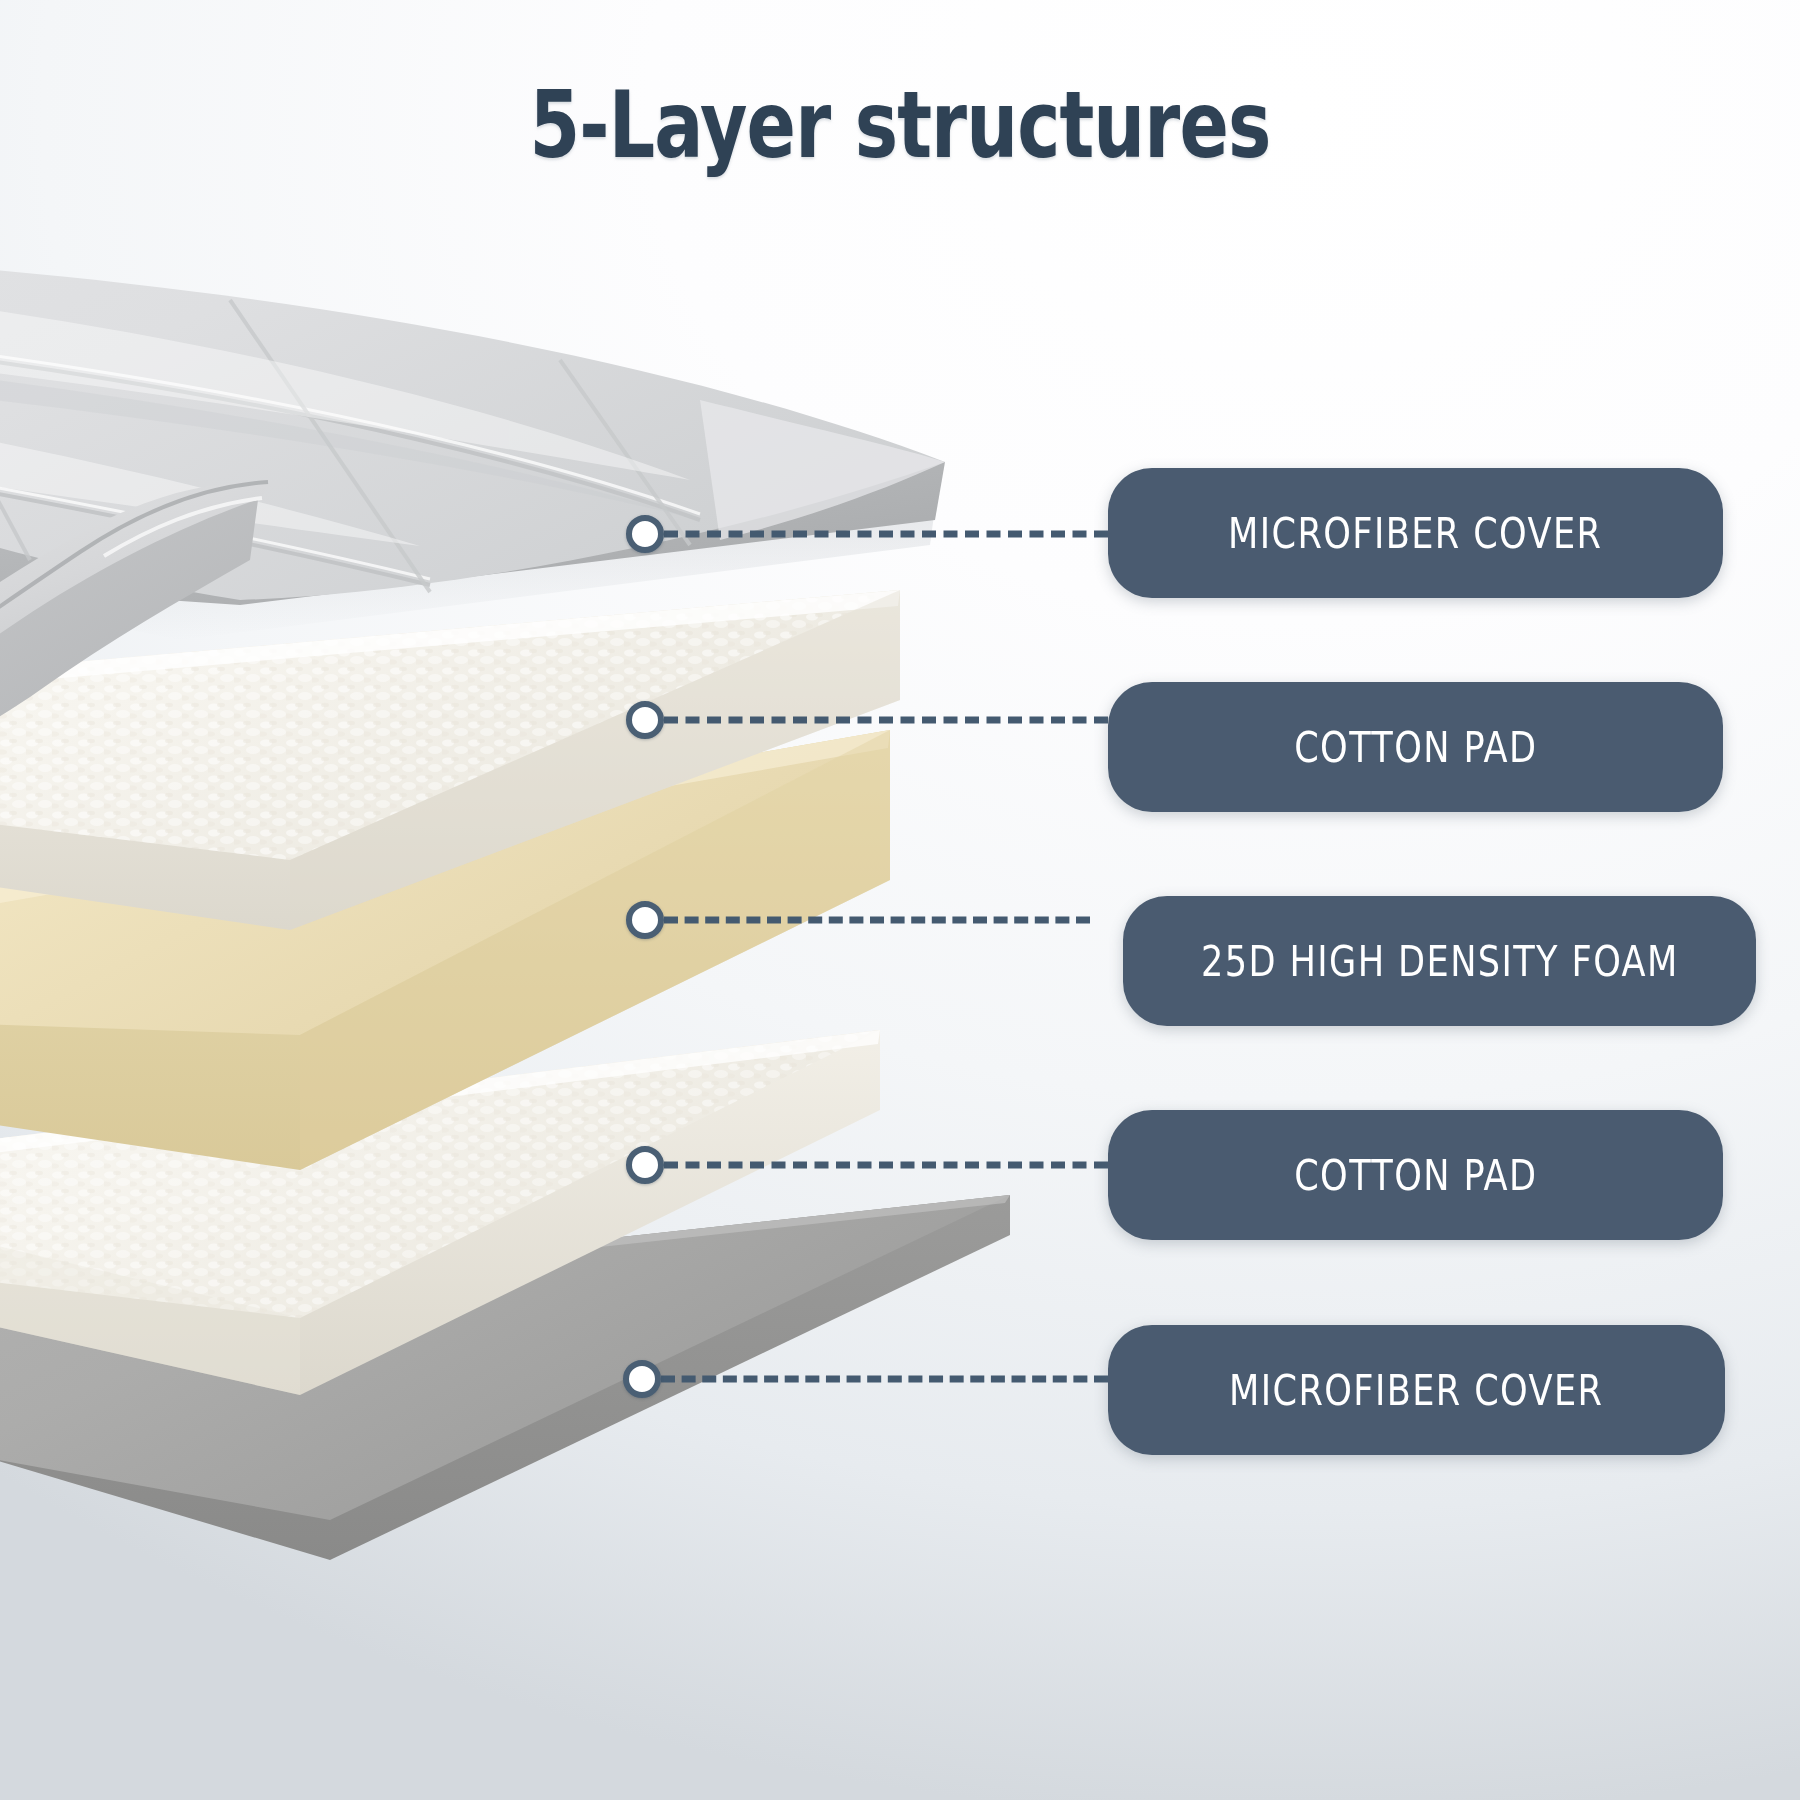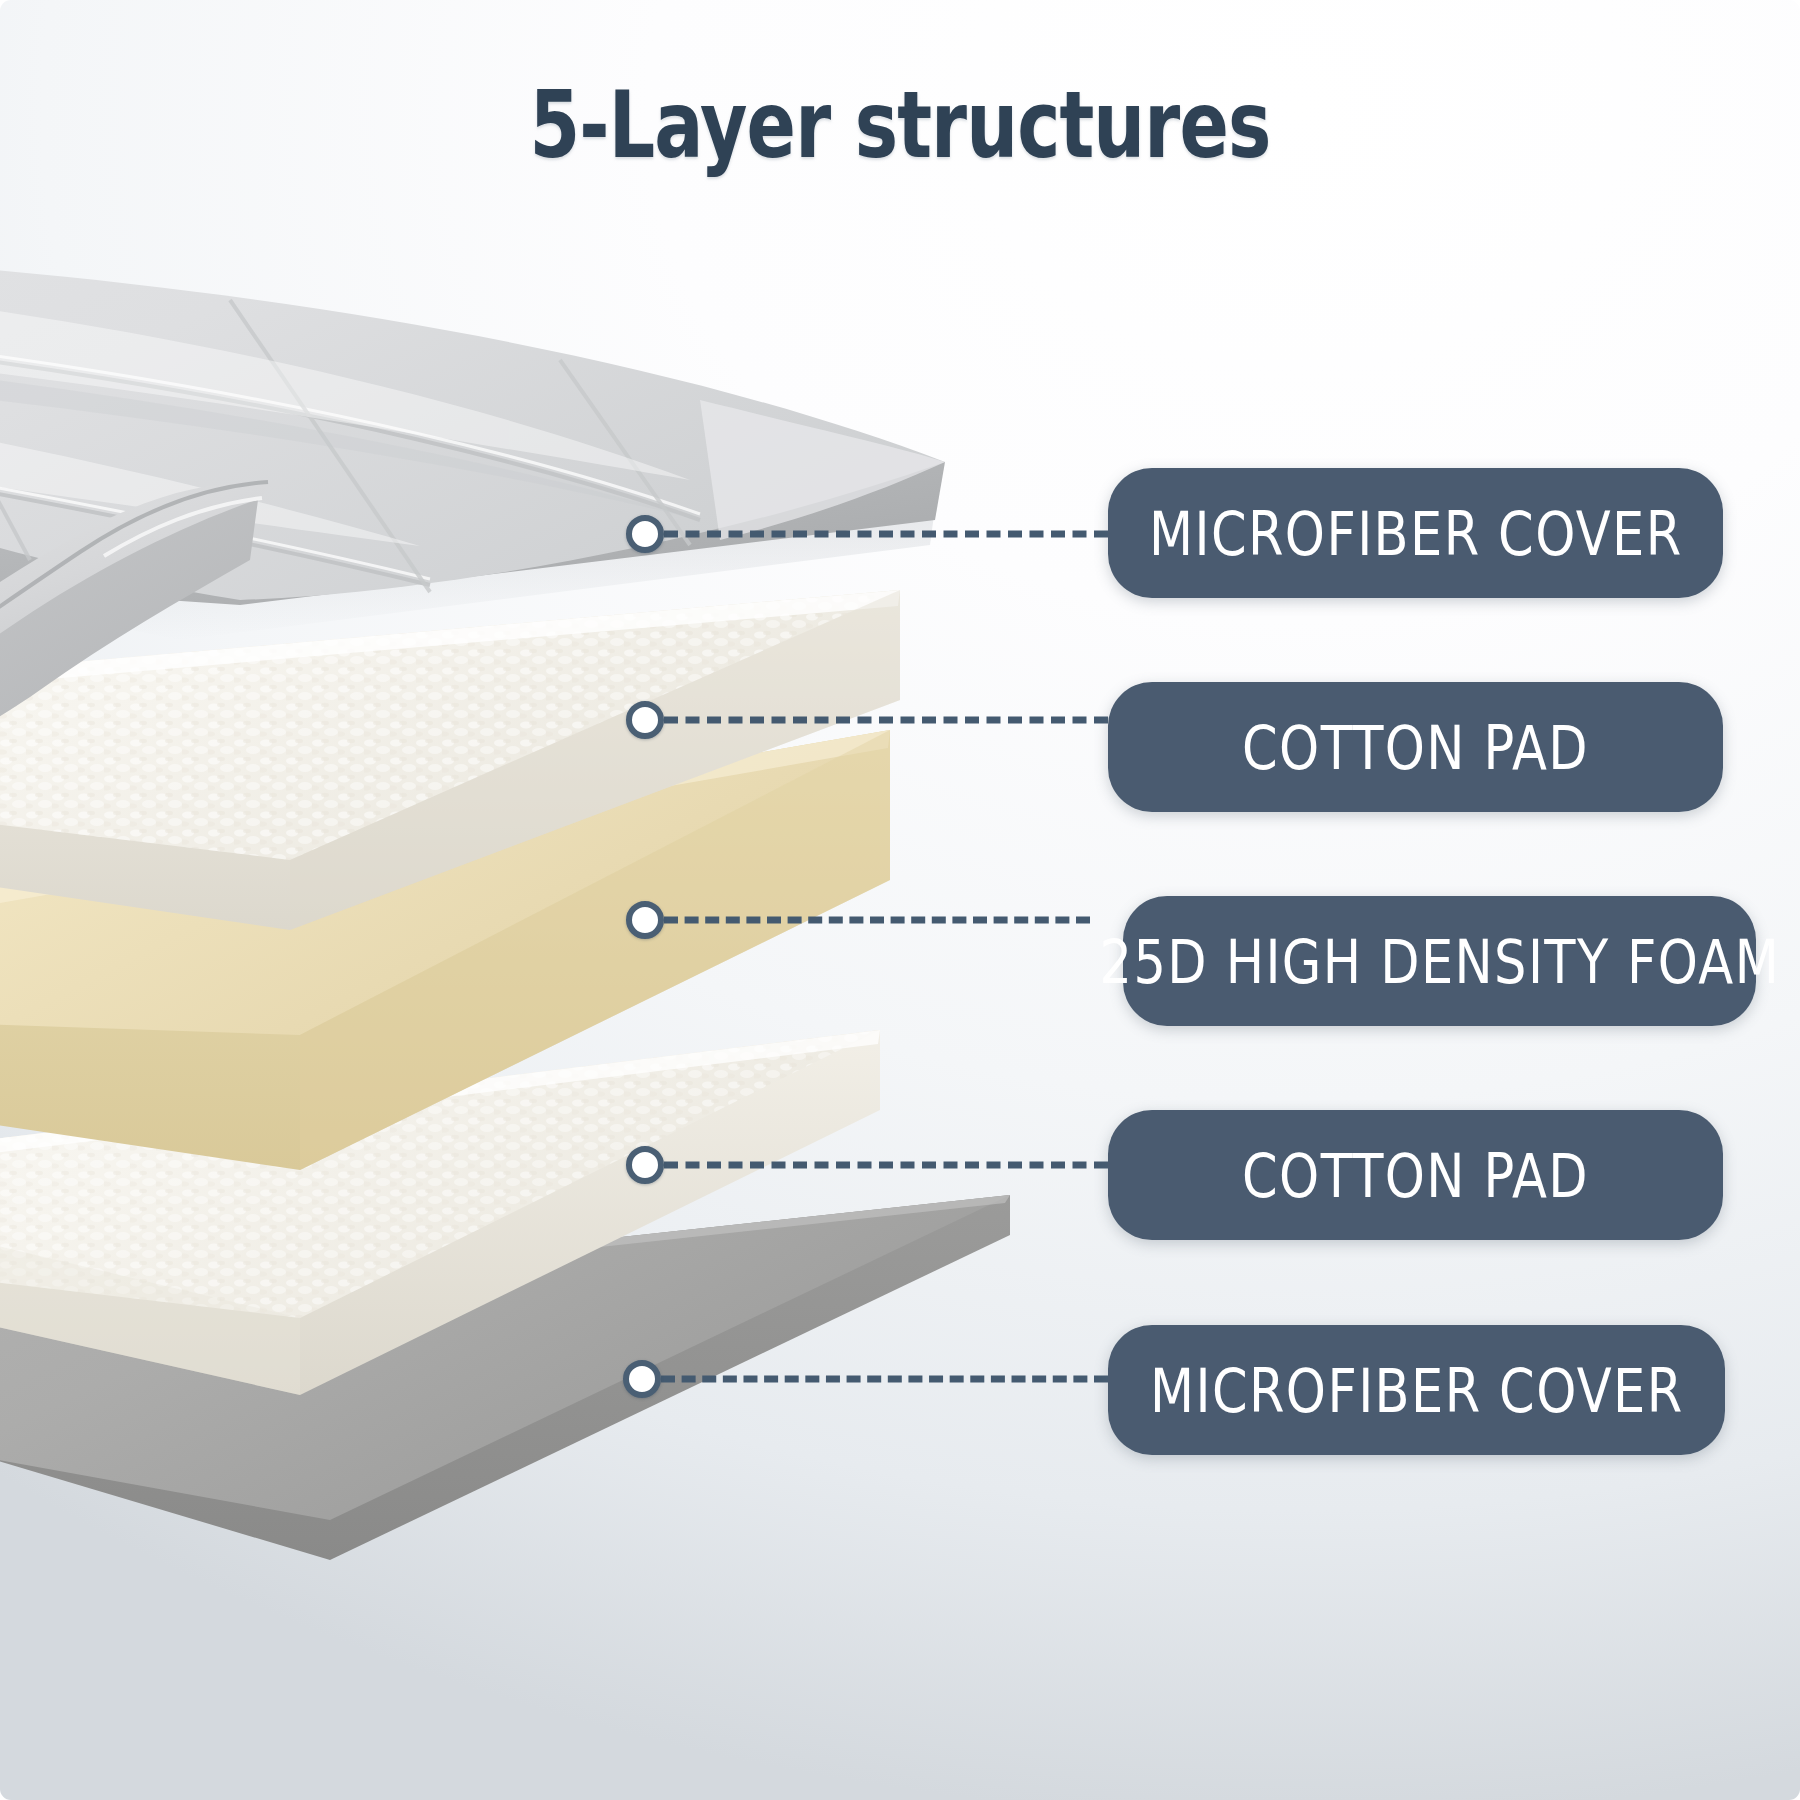--- a/index.html
+++ b/index.html
@@ -7,21 +7,20 @@
   body {
     font-family:"Liberation Sans", sans-serif;
     background:#ffffff;
     overflow:hidden;
   }
   #stage {
     position:relative;
     width:1800px; height:1800px;
     background:
       radial-gradient(120% 95% at 72% 6%, #ffffff 0%, #fdfdfe 30%, #f4f6f8 58%, #e7ebef 82%, #d4d9de 100%);
-    border-radius: 11px;
   }
 
   
   #title {
     position:absolute;
     left:0; right:0; top:72px;
     text-align:center;
     font-size:92px;
     font-weight:bold;
     letter-spacing:-1px;
@@ -59,21 +58,21 @@
 
   
   .pill {
     position:absolute;
     display:flex;
     align-items:center;
     justify-content:center;
     background:#4a5b70;
     color:#ffffff;
     border-radius:44px;
-    font-size:61px;
+    font-size:42px;
     font-weight:normal;
     letter-spacing:1.5px;
     font-family:"DejaVu Sans", sans-serif;
     font-stretch:condensed;
     box-shadow:0 4px 14px rgba(95,108,122,.30);
     white-space:nowrap;
     text-align:center;
     padding:8px 28px;
   }
   .pill span { transform:scaleX(0.93); display:inline-block; }

